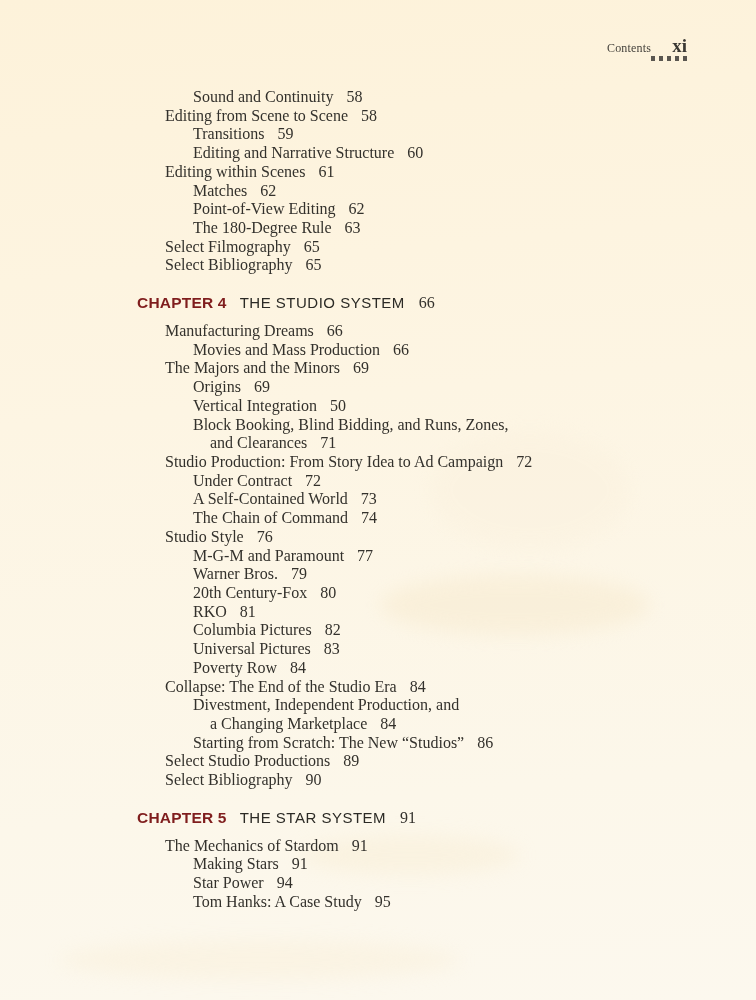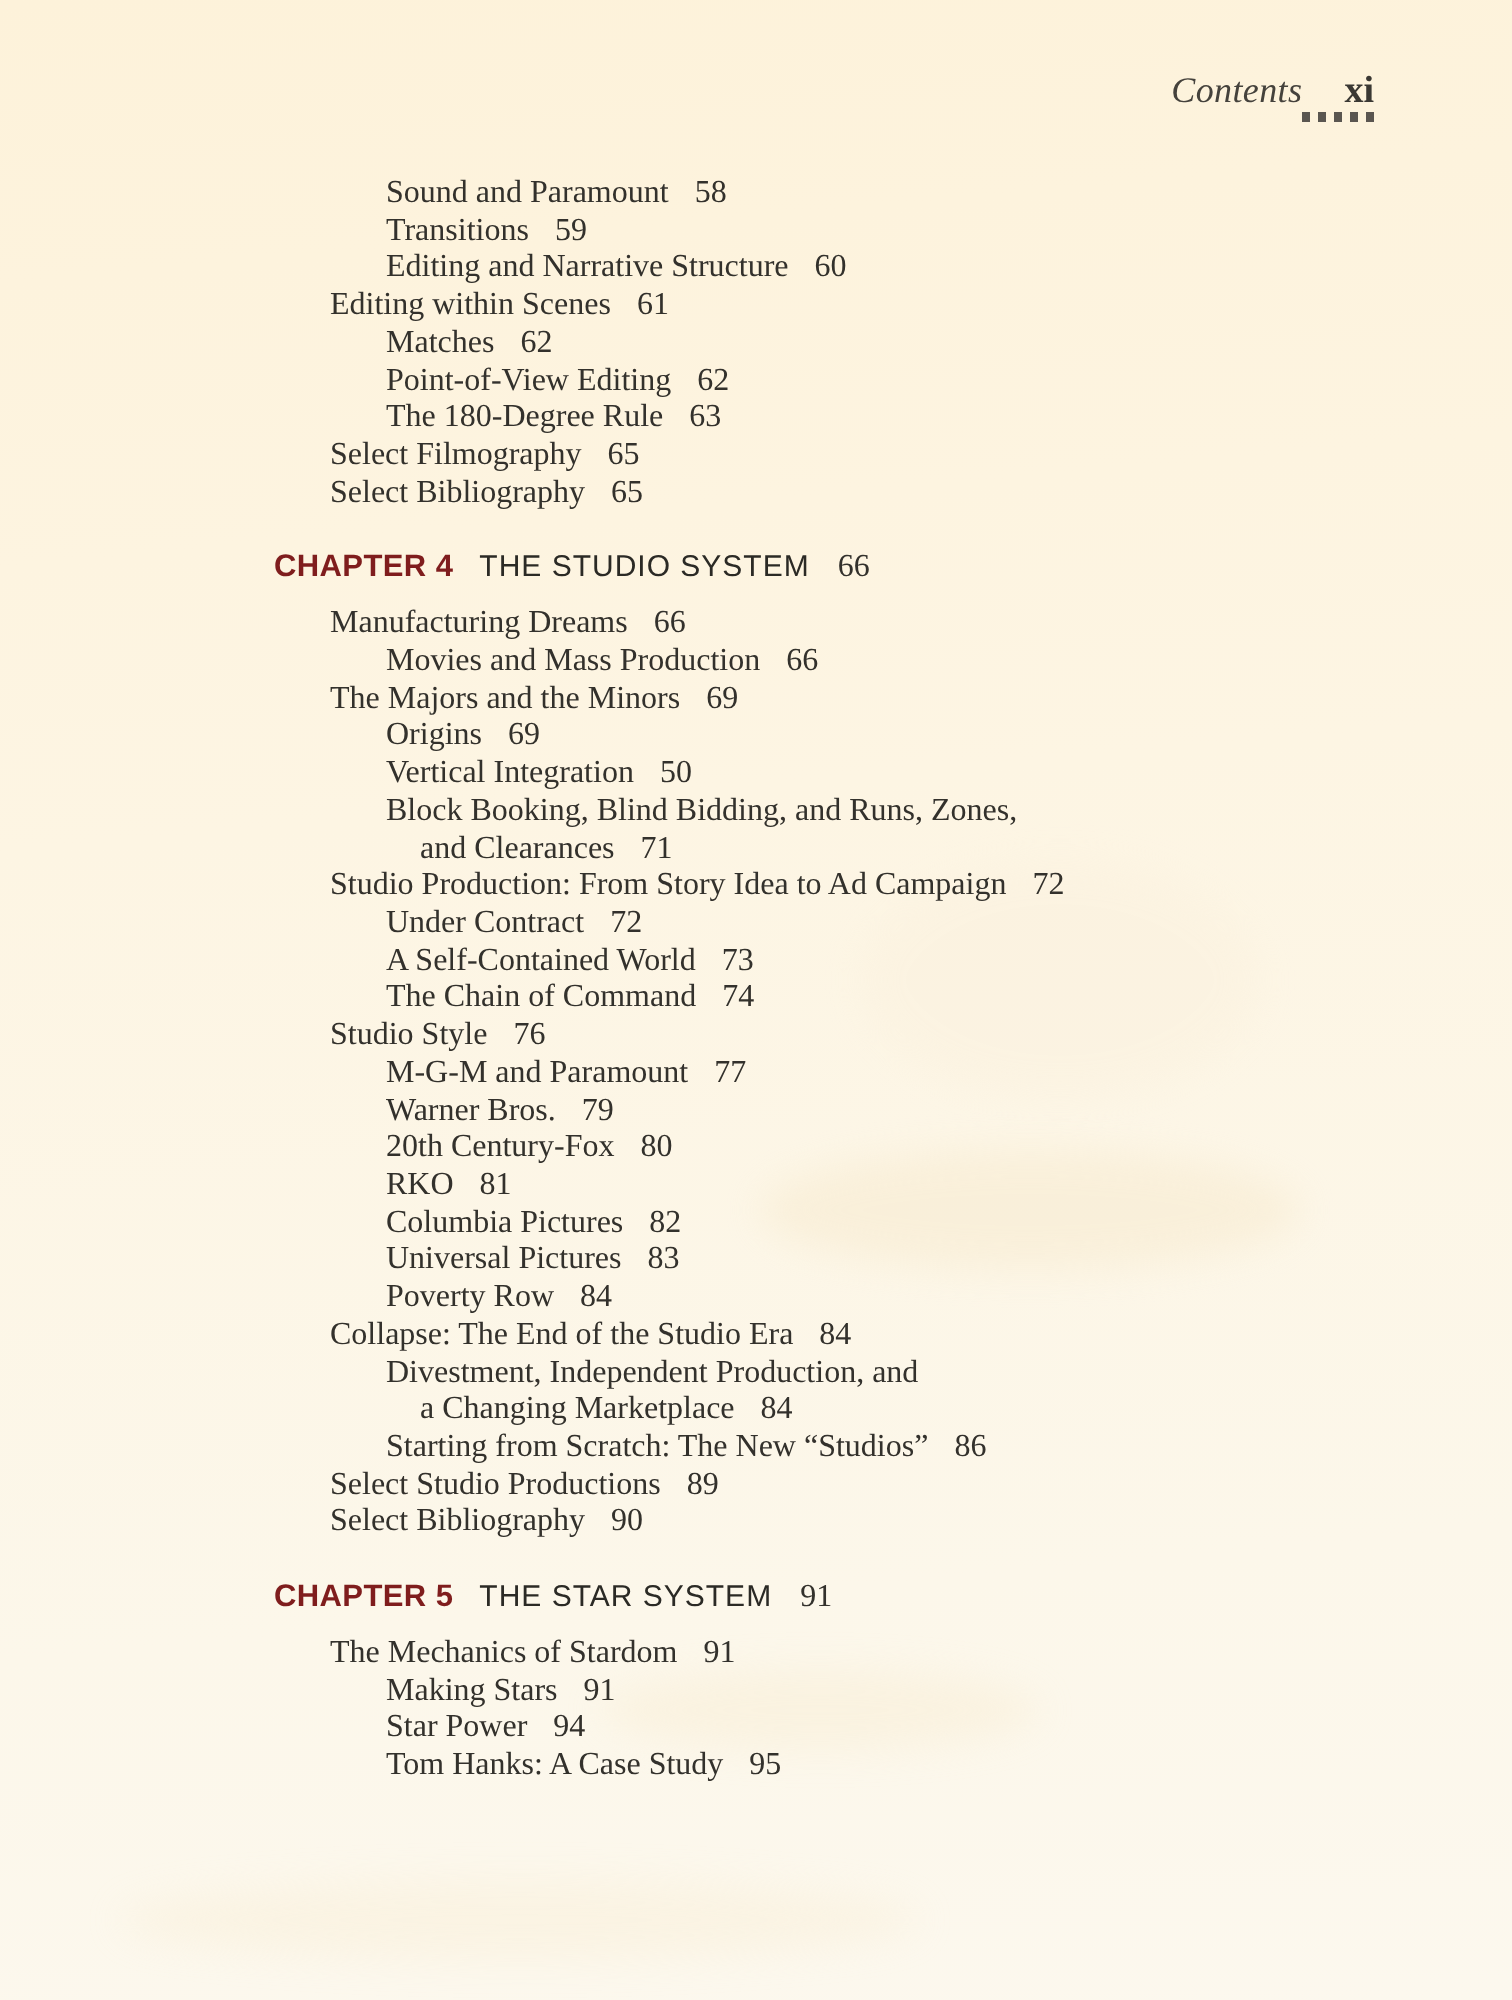--- a/index.html
+++ b/index.html
@@ -19,21 +19,21 @@
   .smudge.s1 { left: 380px; top: 575px; width: 270px; height: 60px; background: #f6e8cb; opacity: .45; }
   .smudge.s2 { left: 300px; top: 835px; width: 220px; height: 40px; background: #f7eacd; opacity: .35; }
   .smudge.s3 { left: 60px; top: 940px; width: 400px; height: 40px; background: #f8ecd2; opacity: .35; }
   .smudge.s4 { left: 430px; top: 430px; width: 200px; height: 120px; background: #f9eeda; opacity: .30; }
 
   .running-head {
     position: absolute; top: 35px; right: 69px;
     white-space: nowrap; color: #45423c;
   }
   .running-head .head-title {
-    font-style: italic; font-size: 18px; letter-spacing: .2px;
+    font-size: 12px; letter-spacing: .2px;
   }
   .running-head .head-pageno {
     font-weight: 700; font-size: 19px; margin-left: 17px; color: #3a3833;
   }
   .ornament {
     position: absolute; top: 56px; right: 69px;
     display: flex; gap: 3.5px;
   }
   .ornament span {
     width: 4.5px; height: 4.5px; background: #5a5650; display: block;
@@ -74,21 +74,22 @@
 </div>
 <div class="ornament">
     <span></span>
     <span></span>
     <span></span>
     <span></span>
     <span></span>
   </div>
 
 <div class="toc" id="toc-list">
-    <div class="row lvl2"><span>Sound and Paramount</span><span class="pageno">58</span></div>
+    <div class="row lvl2"><span>Sound and Continuity</span><span class="pageno">58</span></div>
+    <div class="row lvl1"><span>Editing from Scene to Scene</span><span class="pageno">58</span></div>
     <div class="row lvl2"><span>Transitions</span><span class="pageno">59</span></div>
     <div class="row lvl2"><span>Editing and Narrative Structure</span><span class="pageno">60</span></div>
     <div class="row lvl1"><span>Editing within Scenes</span><span class="pageno">61</span></div>
     <div class="row lvl2"><span>Matches</span><span class="pageno">62</span></div>
     <div class="row lvl2"><span>Point-of-View Editing</span><span class="pageno">62</span></div>
     <div class="row lvl2"><span>The 180-Degree Rule</span><span class="pageno">63</span></div>
     <div class="row lvl1"><span>Select Filmography</span><span class="pageno">65</span></div>
     <div class="row lvl1"><span>Select Bibliography</span><span class="pageno">65</span></div>
     <div class="row chapter-row"><span class="chapter-label">CHAPTER 4</span><span class="chapter-title">THE STUDIO SYSTEM</span><span class="chapter-pageno">66</span></div>
     <div class="row lvl1"><span>Manufacturing Dreams</span><span class="pageno">66</span></div>

